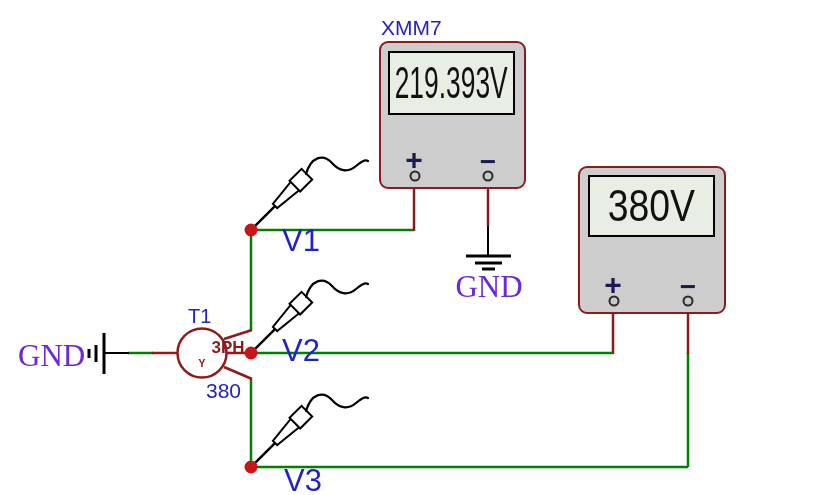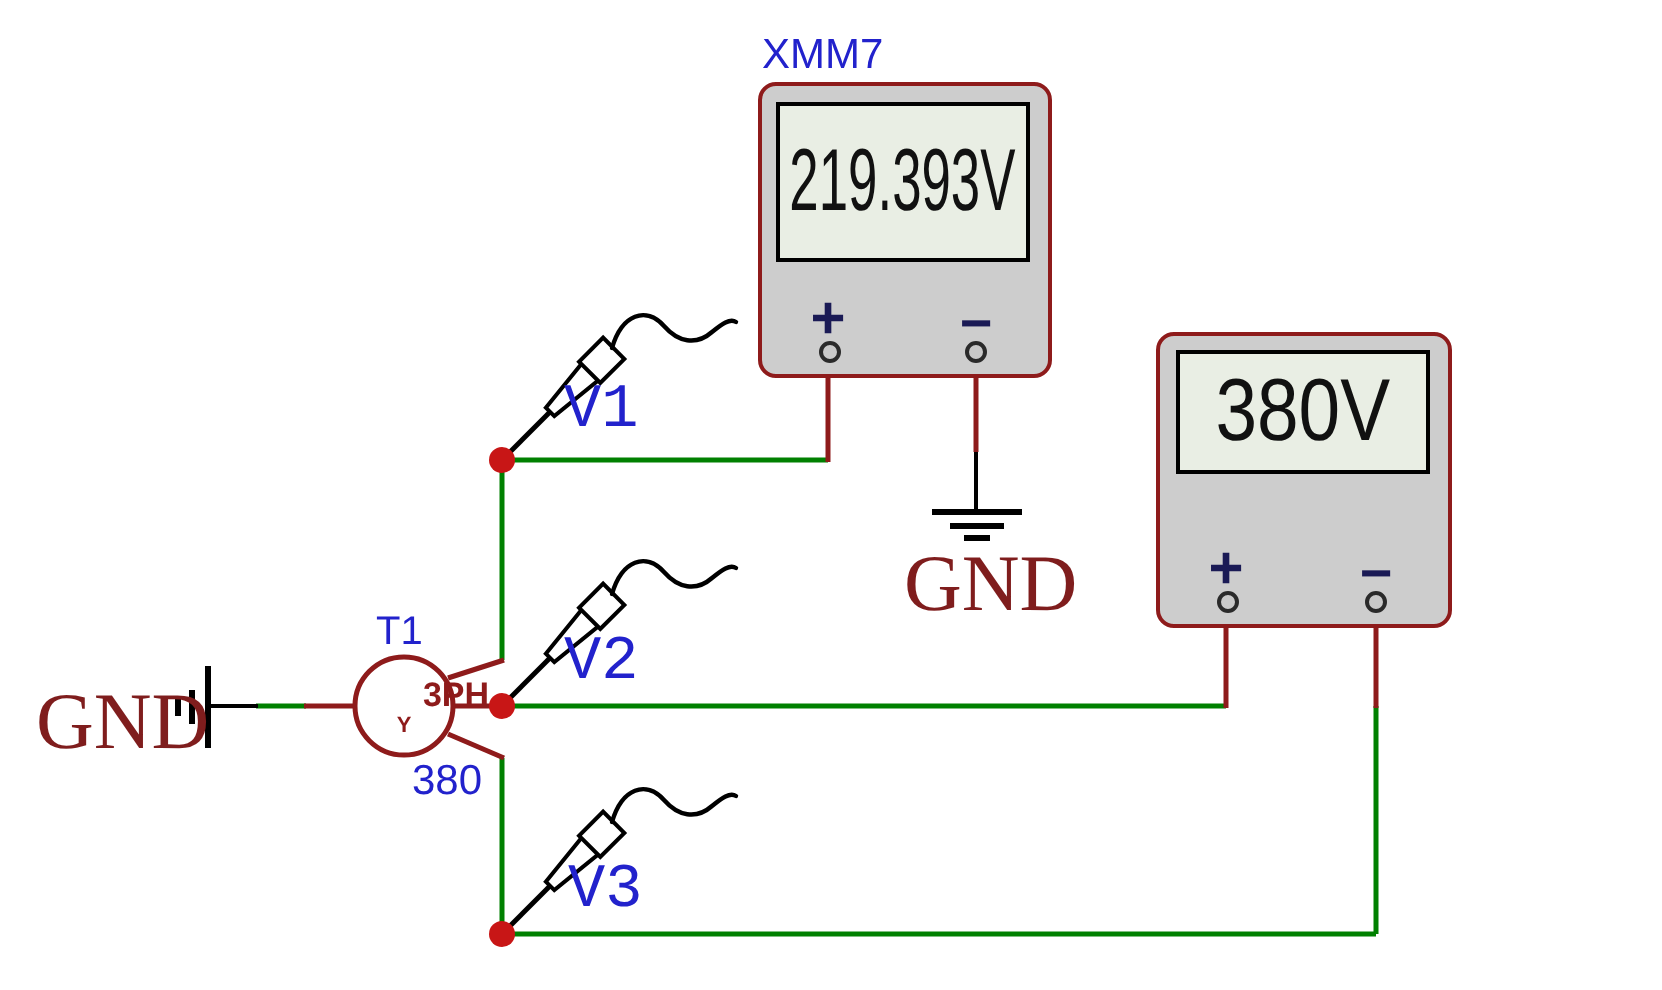--- a/index.html
+++ b/index.html
@@ -20,51 +20,51 @@
 
   
   .mm{position:absolute;box-sizing:border-box;background:var(--instrument-body);
       border:2px solid var(--component-maroon);border-radius:9px;}
   .mm7{left:379px;top:41px;width:147px;height:148px;}
   .mm8{left:578px;top:166px;width:148px;height:148px;}
   .mm-label{position:absolute;left:0;right:0;top:-27px;text-align:left;
             font-size:21px;color:var(--label-blue);}
   .mm-display{position:absolute;box-sizing:border-box;border:2px solid #000;
               background:var(--display-bg);display:flex;align-items:center;justify-content:center;overflow:hidden;}
-  .mm7 .mm-display{left:7px;top:8px;width:127px;height:80px;}
+  .mm7 .mm-display{left:7px;top:8px;width:127px;height:64px;}
   .mm8 .mm-display{left:8px;top:7px;width:127px;height:62px;}
   .mm-reading{font-size:44px;color:#111;white-space:nowrap;transform-origin:50% 50%;}
   .mm7 .mm-reading{transform:scaleX(0.60);}
   .mm8 .mm-reading{transform:scaleX(0.85);}
   .term-sign{position:absolute;transform:translate(-50%,-50%);color:var(--terminal-navy);
              font-weight:bold;line-height:1;}
   .term-plus{font-size:30px;}
   .term-minus{font-size:28px;}
   .mm .tp{left:33px;top:117px;}
   .mm7 .tm{left:107px;top:119px;}
   .mm8 .tm{left:108px;top:119px;}
   .term-circle{position:absolute;width:7px;height:7px;border:2.5px solid #2a2a2a;
                border-radius:50%;background:#c9c9c9;transform:translate(-50%,-50%);}
   .mm .tcp{left:34px;top:133px;}
   .mm7 .tcm{left:107px;top:133px;}
   .mm8 .tcm{left:108px;top:133px;}
 
   
   .slabel{position:absolute;line-height:1.05;white-space:nowrap;}
-  .probe-label{font-family:Liberation Mono, monospace;font-size:31px;color:var(--label-blue);}
+  .probe-label{font-family:Liberation Sans, sans-serif;font-size:31px;color:var(--label-blue);margin-top:35px;}
   .lbl-v1{left:282px;top:190px;}
-  .lbl-v2{left:282px;top:316px;}
+  .lbl-v2{left:282px;top:300px;}
   .lbl-v3{left:284px;top:430px;}
   .lbl-t1{left:188px;top:306px;font-size:20px;color:var(--label-blue);text-align:right;}
   .lbl-380{left:181px;top:380px;font-size:21px;color:var(--label-blue);margin-left:25px;}
   .lbl-3ph{left:178px;top:339px;width:52px;text-align:center;font-size:17px;
            font-weight:bold;color:var(--component-maroon);padding-left:24px;}
   .lbl-y{left:178px;top:358px;width:48px;text-align:center;font-size:11px;
          font-weight:bold;color:var(--component-maroon);}
-  .gnd-label{font-family:"Liberation Serif",serif;font-size:40px;color:#7f1d1d;}
+  .gnd-label{font-family:"Liberation Serif",serif;font-size:31px;color:#6d28d9;}
   .lbl-gnd-left{left:18px;top:340px;}
   .lbl-gnd-bottom{left:452px;top:271px;width:74px;text-align:center;}
 </style>
 </head>
 <body>
 
 <div class="canvas">
 
   <svg class="layer" width="831" height="495" viewBox="0 0 831 495">
     <defs>

